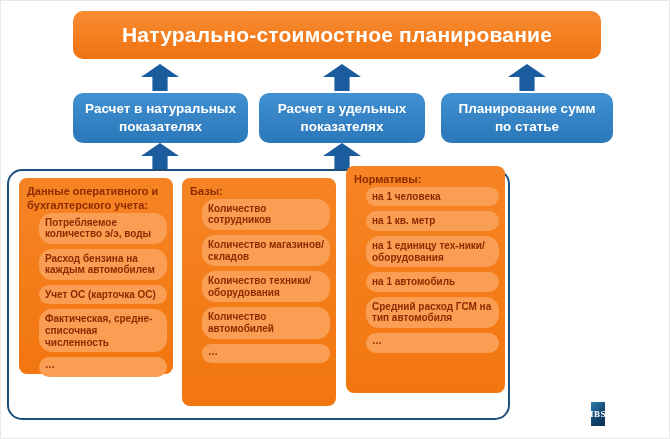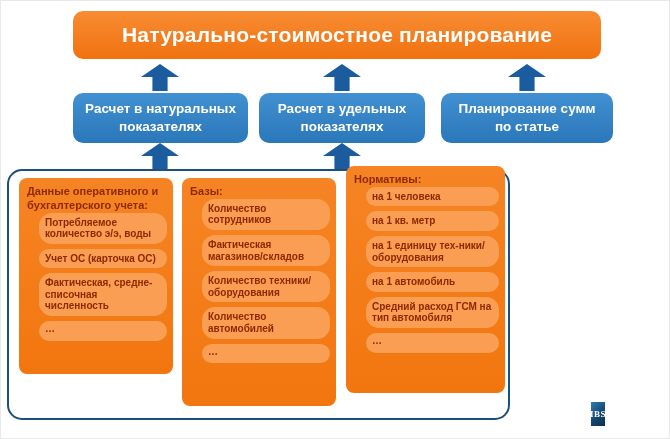--- a/index.html
+++ b/index.html
@@ -101,30 +101,31 @@
       <div class="block-arrow" style="left: 322px; top: 142px;"></div>
     </div>
 
   <div class="container"></div>
 
   <div id="panels">
       <div class="panel" style="left: 18px; top: 177px; width: 154px; height: 196px;">
         <span class="panel-header">Данные оперативного и бухгалтерского учета:</span>
         <div class="items">
           <div class="item">Потребляемое количество э/э, воды</div>
+          <div class="item">Расход бензина на каждым автомобилем</div>
           <div class="item">Учет ОС (карточка ОС)</div>
           <div class="item">Фактическая, средне-списочная численность</div>
           <div class="item dots">…</div>
         </div>
       </div>
       <div class="panel" style="left: 181px; top: 177px; width: 154px; height: 228px;">
         <span class="panel-header">Базы:</span>
         <div class="items">
           <div class="item">Количество сотрудников</div>
-          <div class="item">Фактическая магазинов/складов</div>
+          <div class="item">Количество магазинов/складов</div>
           <div class="item">Количество техники/оборудования</div>
           <div class="item">Количество автомобилей</div>
           <div class="item dots">…</div>
         </div>
       </div>
       <div class="panel" style="left: 345px; top: 165px; width: 159px; height: 227px;">
         <span class="panel-header">Нормативы:</span>
         <div class="items">
           <div class="item">на 1 человека</div>
           <div class="item">на 1 кв. метр</div>

